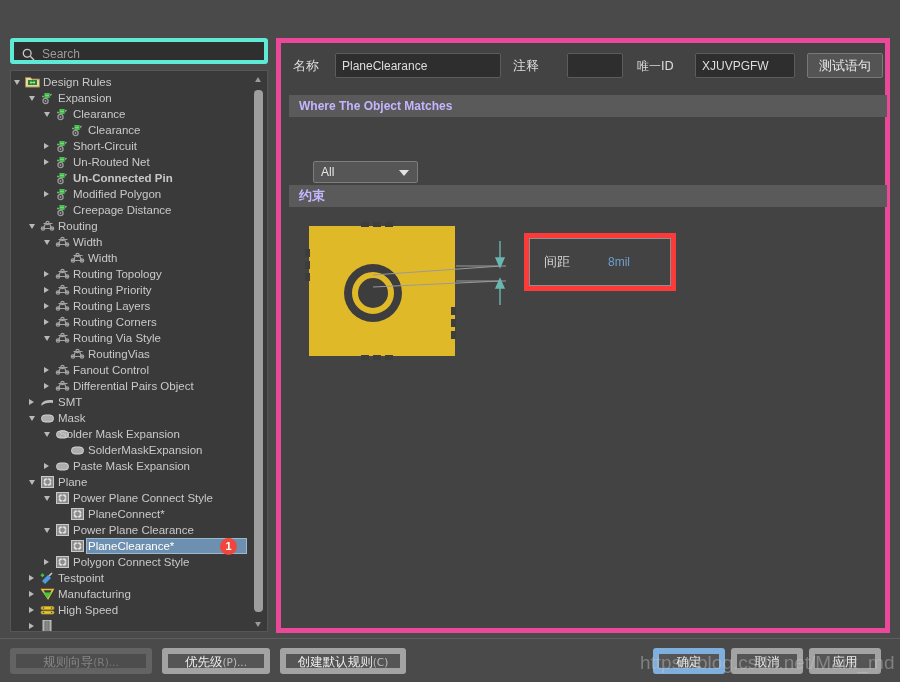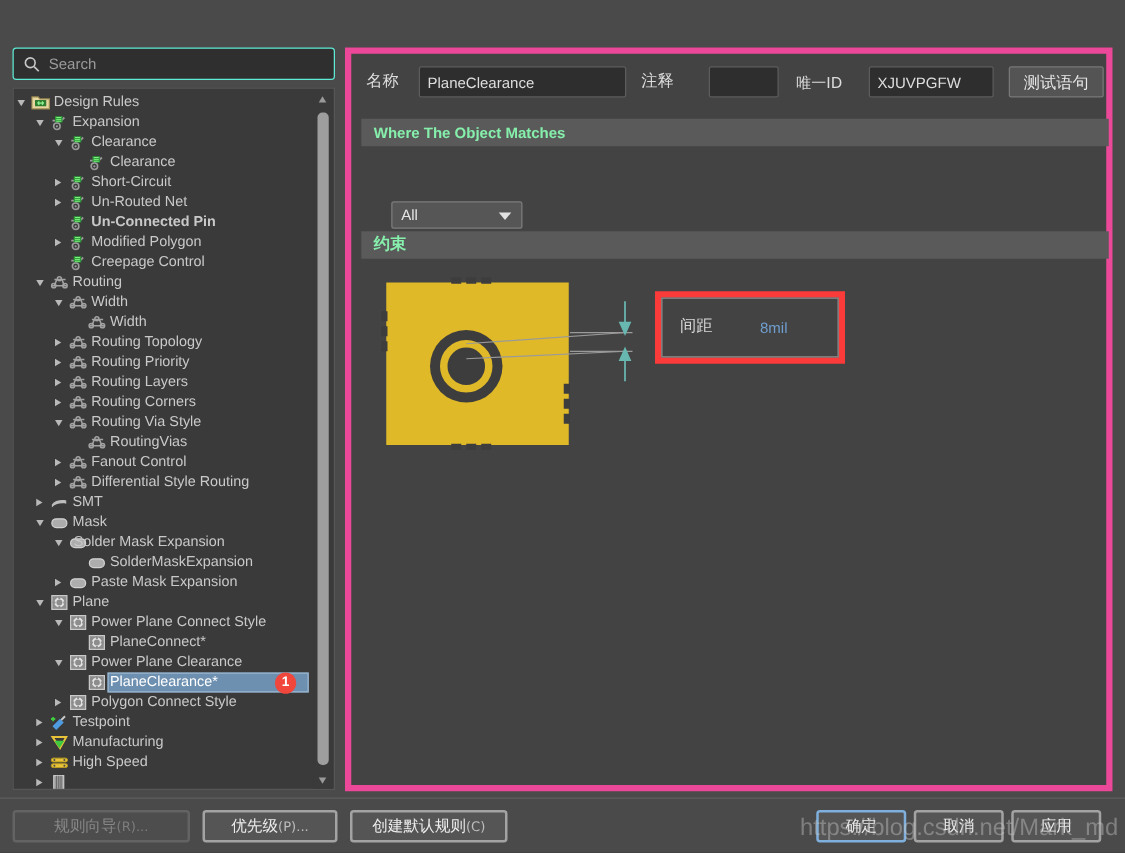--- a/index.html
+++ b/index.html
@@ -66,21 +66,21 @@
   .left-panel {
     position: absolute;
     left: 10px; top: 8px;
     width: 258px; height: 595px;
   }
   .search-box {
     position: absolute;
     left: 0; top: 0;
     width: 258px; height: 26px;
     background: #2f2f2f;
-    border: 1px solid #5eead4;
+    border: 4px solid #5eead4;
     border-radius: 3px;
   }
   .search-icon {
     position: absolute;
     left: 8px; top: 6px;
     width: 13px; height: 13px;
   }
   .search-input {
     position: absolute;
     left: 28px; top: 0;
@@ -250,21 +250,21 @@
 
   .section-header {
     position: absolute;
     left: 8px;
     width: 598px; height: 22px;
     background: #5a5a5a;
     line-height: 22px;
     padding-left: 10px;
     font-size: 12px;
     font-weight: bold;
-    color: #86efac;
+    color: #c4b5fd;
   }
   .section-header.cn {
     font-size: 13px;
     font-family: "DejaVu Sans", "Liberation Sans", sans-serif;
   }
 
   .combo {
     position: absolute;
     left: 32px; top: 118px;
     width: 105px; height: 22px;
@@ -334,21 +334,21 @@
     left: 0; top: 638px;
     width: 900px; height: 44px;
     background: #4a4a4a;
     border-top: 1px solid #5e5e5e;
   }
   .foot-btn {
     position: absolute;
     top: 9px;
     height: 26px;
     background: #555555;
-    border: 2px solid #a3a3a3;
+    border: 6px solid #a3a3a3;
     border-radius: 3px;
     color: #ececec;
     font-size: 12.5px;
     cursor: pointer;
     font-family: "DejaVu Sans", "Liberation Sans", sans-serif;
     white-space: nowrap;
   }
   .foot-btn.disabled {
     color: #878787;
     border-color: #636363;
@@ -484,21 +484,21 @@
               <span class="tlabel" style="left: 62px;">Modified Polygon</span>
             </div>
             <div class="tree-row">
               <span class="ticon" style="left: 44px;"><svg width="15" height="14" viewBox="0 0 15 14">
                   <path d="M2 5.5h7l2.5-2.5" stroke="#9a9a9a" stroke-width="1.5" fill="none"></path>
                   <rect x="4" y="2" width="6" height="5" fill="#2f9a3a"></rect>
                   <path d="M5 3h4M5 4.5h4M5 6h4" stroke="#7cf07c" stroke-width="0.8"></path>
                   <circle cx="5.5" cy="10" r="2.6" fill="none" stroke="#9a9a9a" stroke-width="1.3"></circle>
                   <circle cx="5.5" cy="10" r="0.9" fill="#9a9a9a"></circle>
                 </svg></span>
-              <span class="tlabel" style="left: 62px;">Creepage Control</span>
+              <span class="tlabel" style="left: 62px;">Creepage Distance</span>
             </div>
             <div class="tree-row">
               <i class="arrow open" style="left: 18px;"></i>
               <span class="ticon" style="left: 29px;"><svg width="15" height="14" viewBox="0 0 15 14">
                   <path d="M1.5 9.5h12M3.5 4.5h9" stroke="#a3a3a3" stroke-width="1.2" fill="none"></path>
                   <path d="M3.5 9.5l2-5M11.5 9.5l-2-5" stroke="#a3a3a3" stroke-width="1.2"></path>
                   <circle cx="3" cy="9.5" r="1.7" fill="none" stroke="#a3a3a3" stroke-width="1.2"></circle>
                   <circle cx="12" cy="9.5" r="1.7" fill="none" stroke="#a3a3a3" stroke-width="1.2"></circle>
                   <circle cx="7.5" cy="4" r="1.6" fill="none" stroke="#a3a3a3" stroke-width="1.2"></circle>
                 </svg></span>
@@ -603,21 +603,21 @@
             </div>
             <div class="tree-row">
               <i class="arrow closed" style="left: 33px;"></i>
               <span class="ticon" style="left: 44px;"><svg width="15" height="14" viewBox="0 0 15 14">
                   <path d="M1.5 9.5h12M3.5 4.5h9" stroke="#a3a3a3" stroke-width="1.2" fill="none"></path>
                   <path d="M3.5 9.5l2-5M11.5 9.5l-2-5" stroke="#a3a3a3" stroke-width="1.2"></path>
                   <circle cx="3" cy="9.5" r="1.7" fill="none" stroke="#a3a3a3" stroke-width="1.2"></circle>
                   <circle cx="12" cy="9.5" r="1.7" fill="none" stroke="#a3a3a3" stroke-width="1.2"></circle>
                   <circle cx="7.5" cy="4" r="1.6" fill="none" stroke="#a3a3a3" stroke-width="1.2"></circle>
                 </svg></span>
-              <span class="tlabel" style="left: 62px;">Differential Style Routing</span>
+              <span class="tlabel" style="left: 62px;">Differential Pairs Object</span>
             </div>
             <div class="tree-row">
               <i class="arrow closed" style="left: 18px;"></i>
               <span class="ticon" style="left: 29px;"><svg width="15" height="14" viewBox="0 0 15 14">
                   <path d="M1.5 8.5c2-3 7-4 11.5-3.2l0 2.6c-4.5-0.8-9 0.2-11.5 3z" fill="#bdbdbd"></path>
                 </svg></span>
               <span class="tlabel" style="left: 47px;">SMT</span>
             </div>
             <div class="tree-row">
               <i class="arrow open" style="left: 18px;"></i>

